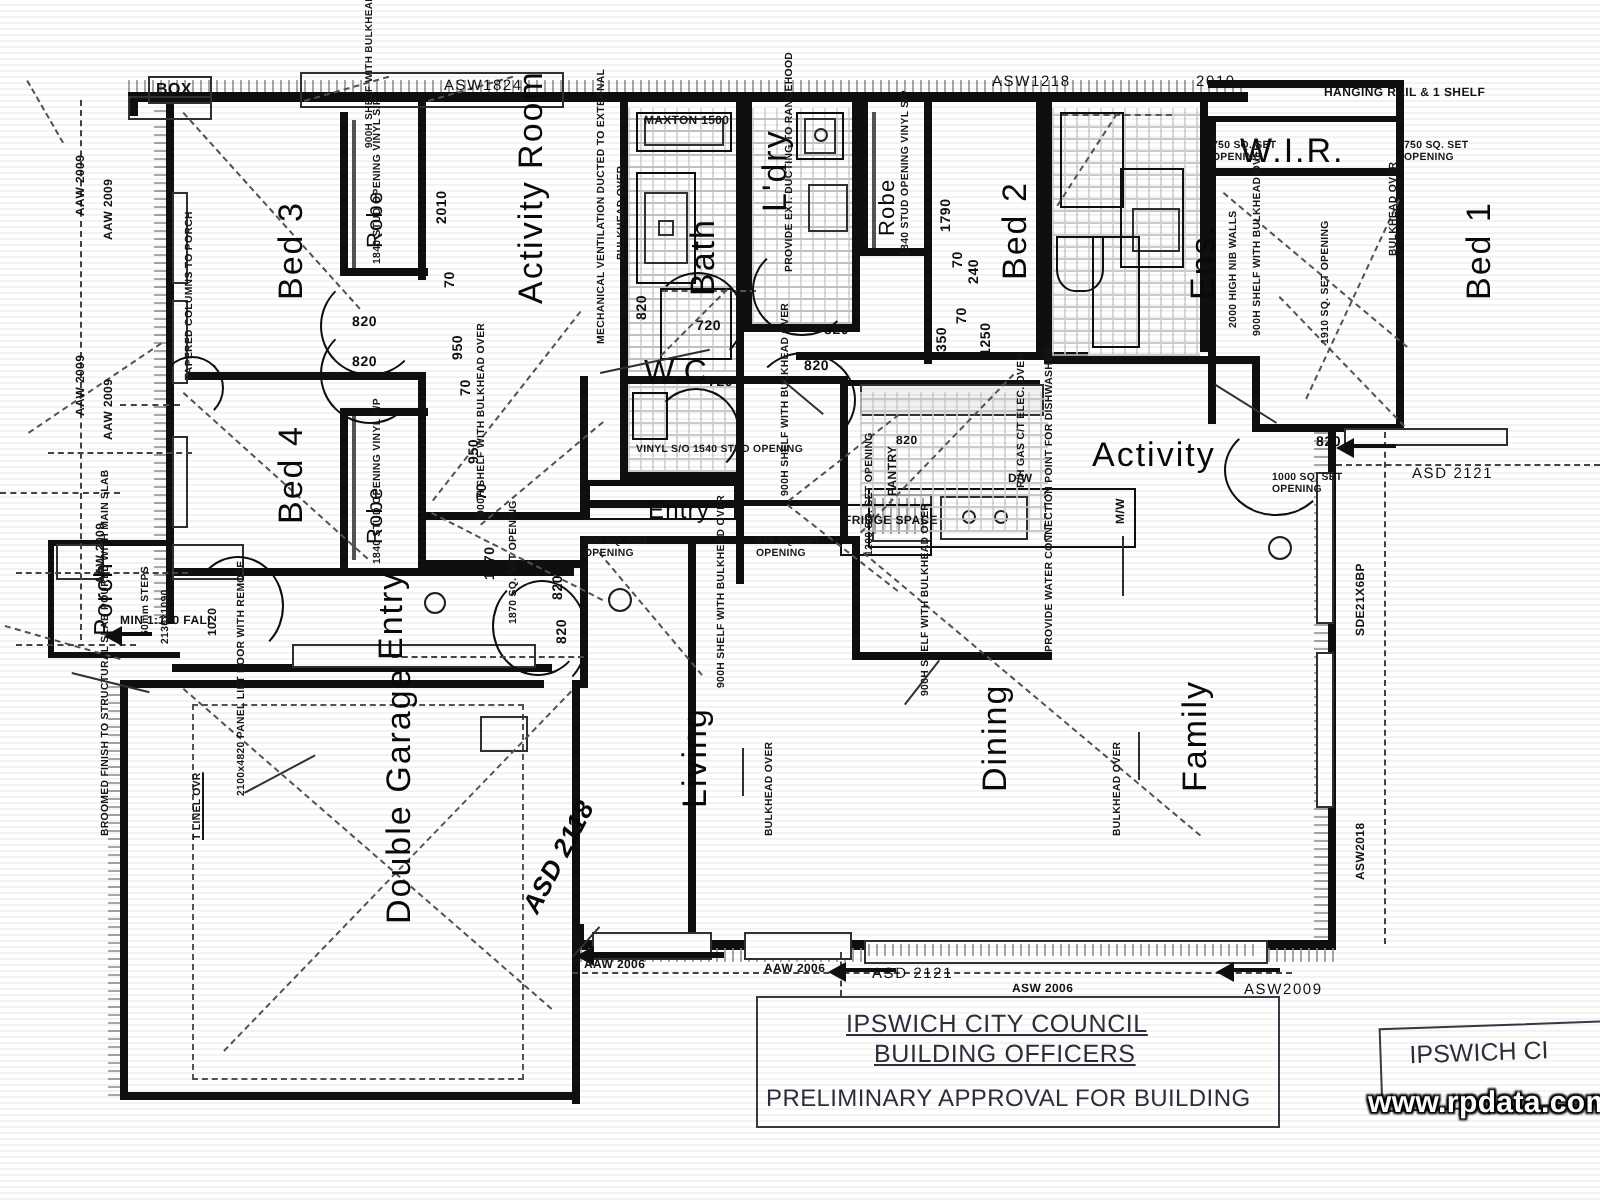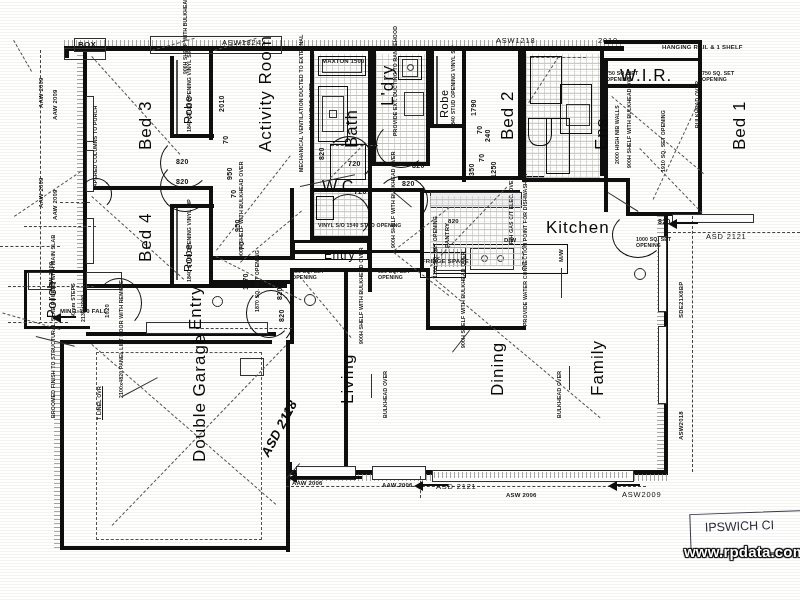--- a/index.html
+++ b/index.html
@@ -266,21 +266,21 @@
   <div class="t room r90" style="left:136px;top:150px;">Bed 3</div>
   <div class="t room r90" style="left:136px;top:262px;">Bed 4</div>
   <div class="t room r90" style="left:256px;top:152px;">Activity Room</div>
   <div class="t room r90" style="left:342px;top:148px;">Bath</div>
   <div class="t room-sm" style="left:322px;top:178px;font-size:16px;">W.C.</div>
   <div class="t room r90" style="left:378px;top:106px;">L'dry</div>
   <div class="t room r90" style="left:498px;top:140px;">Bed 2</div>
   <div class="t room r90" style="left:592px;top:150px;">Ens.</div>
   <div class="t room" style="left:620px;top:66px;font-size:17px;font-weight:400;">W.I.R.</div>
   <div class="t room r90" style="left:730px;top:150px;">Bed 1</div>
-  <div class="t room" style="left:546px;top:218px;">Kitchen</div>
+  <div class="t room" style="left:546px;top:218px;">Activity</div>
   <div class="t room r90" style="left:488px;top:396px;">Dining</div>
   <div class="t room r90" style="left:588px;top:396px;">Family</div>
   <div class="t room r90" style="left:338px;top:404px;">Living</div>
   <div class="t room r90" style="left:186px;top:330px;">Entry</div>
   <div class="t room r90" style="left:190px;top:462px;width:0;">Double Garage</div>
   <div class="t room-sm r90" style="left:44px;top:318px;">Porch</div>
   <div class="t room-sm" style="left:324px;top:248px;font-size:12px;">Entry</div>
   <div class="t tiny2 r90" style="left:444px;top:248px;">PANTRY</div>
   <div class="t tiny2" style="left:422px;top:258px;">FRIDGE SPACE</div>
   <div class="t room-sm r90" style="left:182px;top:124px;font-size:11px;">Robe</div>
@@ -386,20 +386,25 @@
   <div class="t dim r90" style="left:278px;top:322px;">820</div>
   <div class="t dim r90" style="left:276px;top:300px;">820</div>
   <div class="t dim" style="left:448px;top:218px;font-size:6px;">820</div>
 
   <div class="arrow" style="left:296px;top:476px;width:66px;"></div>
   <div class="arrow" style="left:422px;top:484px;width:26px;height:2px;"></div>
   <div class="arrow" style="left:616px;top:484px;width:24px;height:2px;"></div>
   <div class="arrow" style="left:676px;top:222px;width:22px;height:2px;"></div>
   <div class="arrow" style="left:60px;top:316px;width:16px;height:2px;"></div>
 
+  <div class="stamp" style="left:378px;top:498px;width:260px;height:64px;background:rgba(255,255,255,.55);">
+    <div class="st-t u" style="left:44px;top:6px;font-size:12.5px;letter-spacing:.3px;">IPSWICH CITY COUNCIL</div>
+    <div class="st-t u" style="left:58px;top:21px;font-size:12.5px;letter-spacing:.3px;">BUILDING OFFICERS</div>
+    <div class="st-t" style="left:4px;top:43px;font-size:12px;letter-spacing:.2px;">PRELIMINARY APPROVAL FOR BUILDING</div>
+  </div>
   <div class="stamp" style="left:690px;top:512px;width:120px;height:40px;transform:rotate(-2deg);background:rgba(255,255,255,.5);">
     <div class="st-t" style="left:14px;top:6px;font-size:12.5px;">IPSWICH CI</div>
   </div>
 
   <div class="wm-url" style="left:684px;top:543px;">www.rpdata.com</div>
 
   <div class="noise"></div>
 </div>
 
 </body></html>

